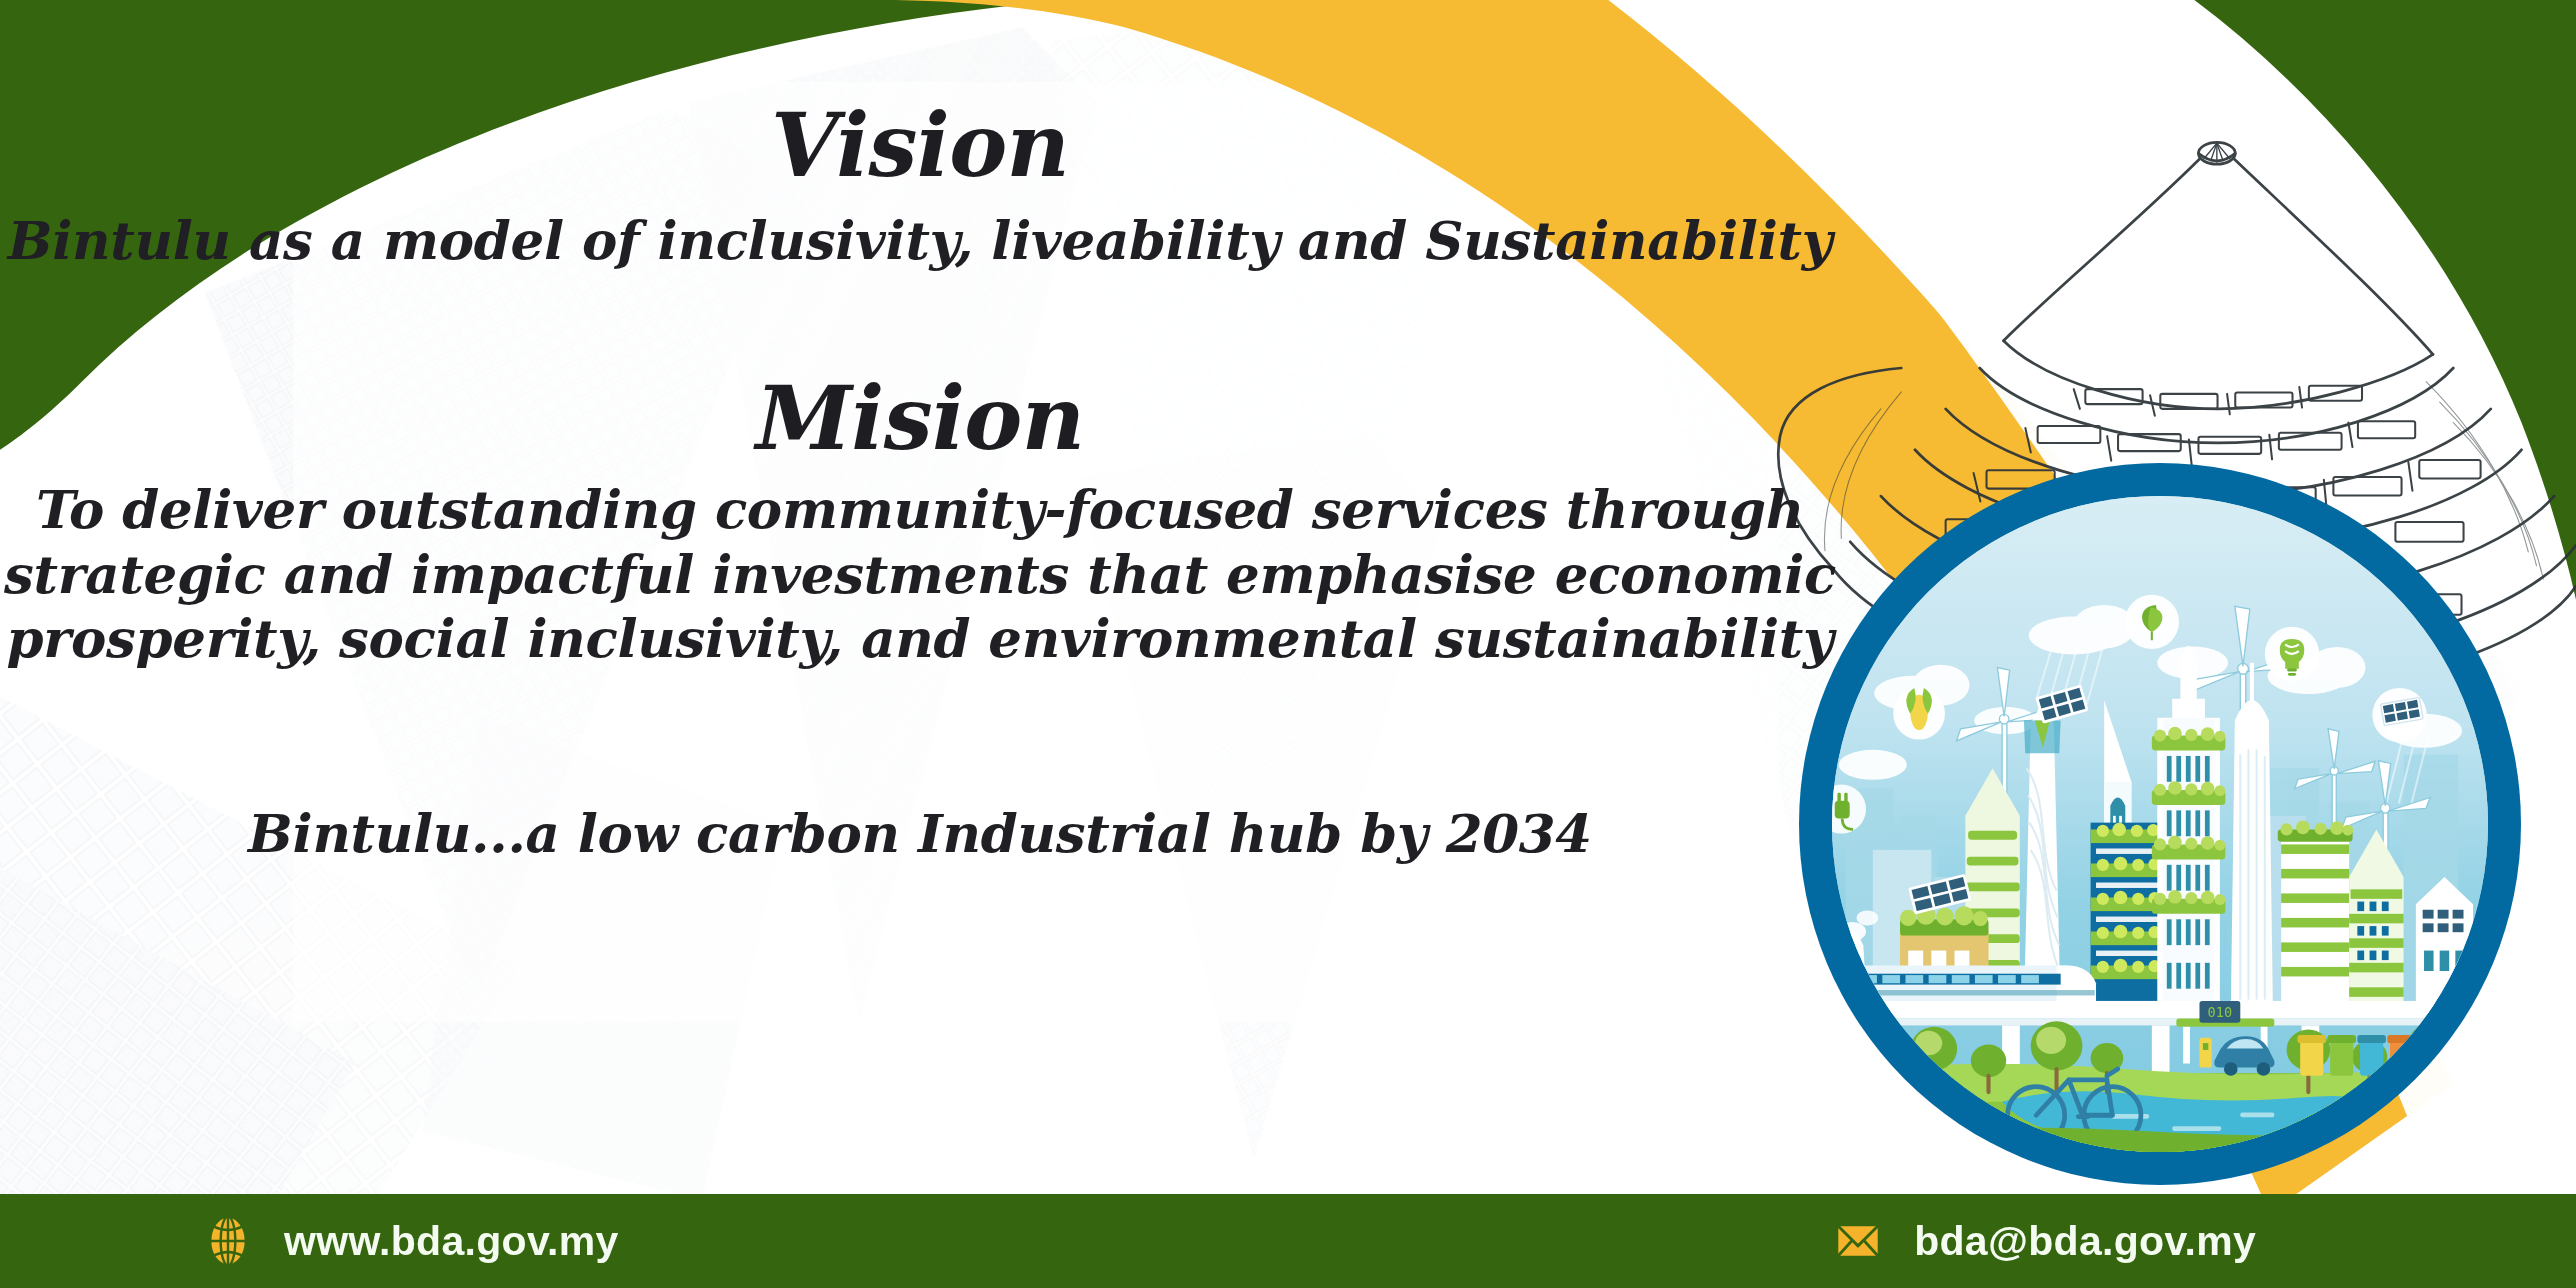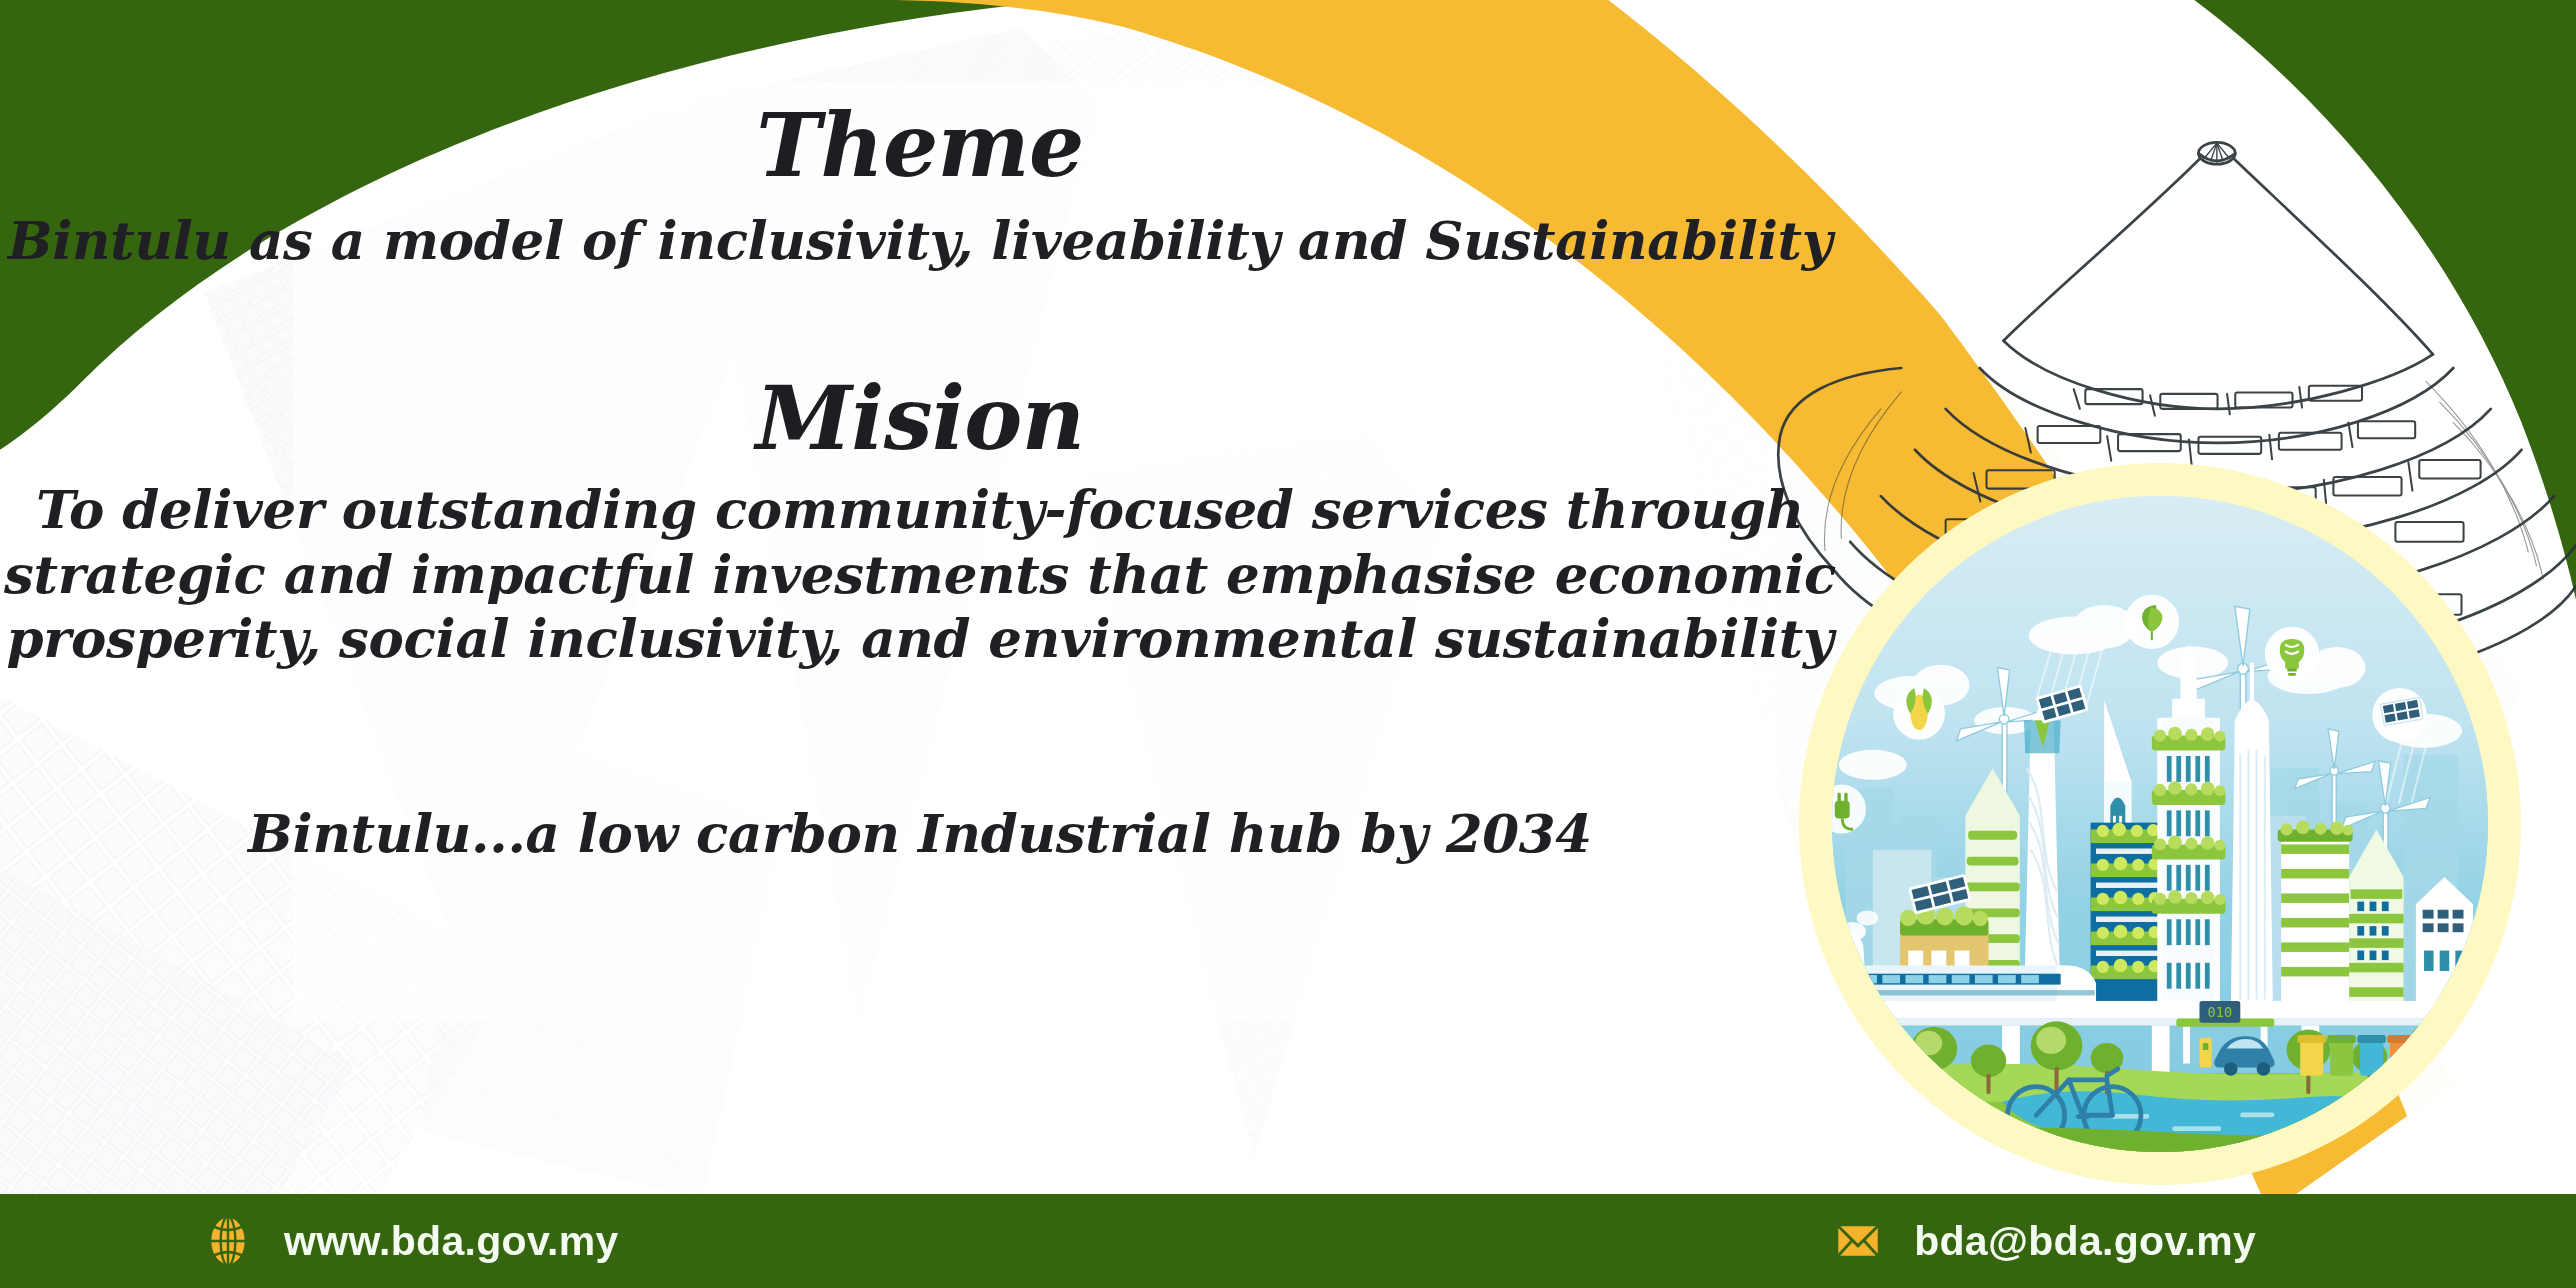--- a/index.html
+++ b/index.html
@@ -63,21 +63,21 @@
   #theme-text{font-size:53px;margin-top:17.7px;}
 
   
   #eco-circle{
     position:absolute;
     left:1799px;
     top:463px;
     width:722px;
     height:722px;
     border-radius:50%;
-    background:#fef9c3;
+    background:#0369a1;
     z-index:35;
     overflow:hidden;
   }
   #eco-inner{
     position:absolute;
     left:33px;top:33px;right:33px;bottom:33px;
     border-radius:50%;
     overflow:hidden;
     background:linear-gradient(#cfe9f2 0%,#bfe2ef 38%,#a9d8e8 58%,#8fd0e4 70%,#b6e2a8 78%,#8fd17a 100%);
   }
@@ -300,21 +300,21 @@
           <path d="M2760,600 C2700,670 2672,740 2678,808"></path>
           <path d="M2790,575 C2726,650 2698,722 2702,790"></path>
         </g>
       </g>
     </g>
   </svg>
 
   <div class="content">
 
     <div class="section" id="sec-vision">
-      <div class="heading" id="vision-title">Theme</div>
+      <div class="heading" id="vision-title">Vision</div>
       <div class="subtext" id="vision-text">Bintulu as a model of inclusivity, liveability and Sustainability</div>
     </div>
 
     <div class="section" id="sec-mission">
       <div class="heading" id="mission-title">Mision</div>
       <div class="subtext" id="mission-text">
         <span class="ln">To deliver outstanding community-focused services through</span>
         <span class="ln">strategic and impactful investments that emphasise economic</span>
         <span class="ln">prosperity, social inclusivity, and environmental sustainability</span>
       </div>

